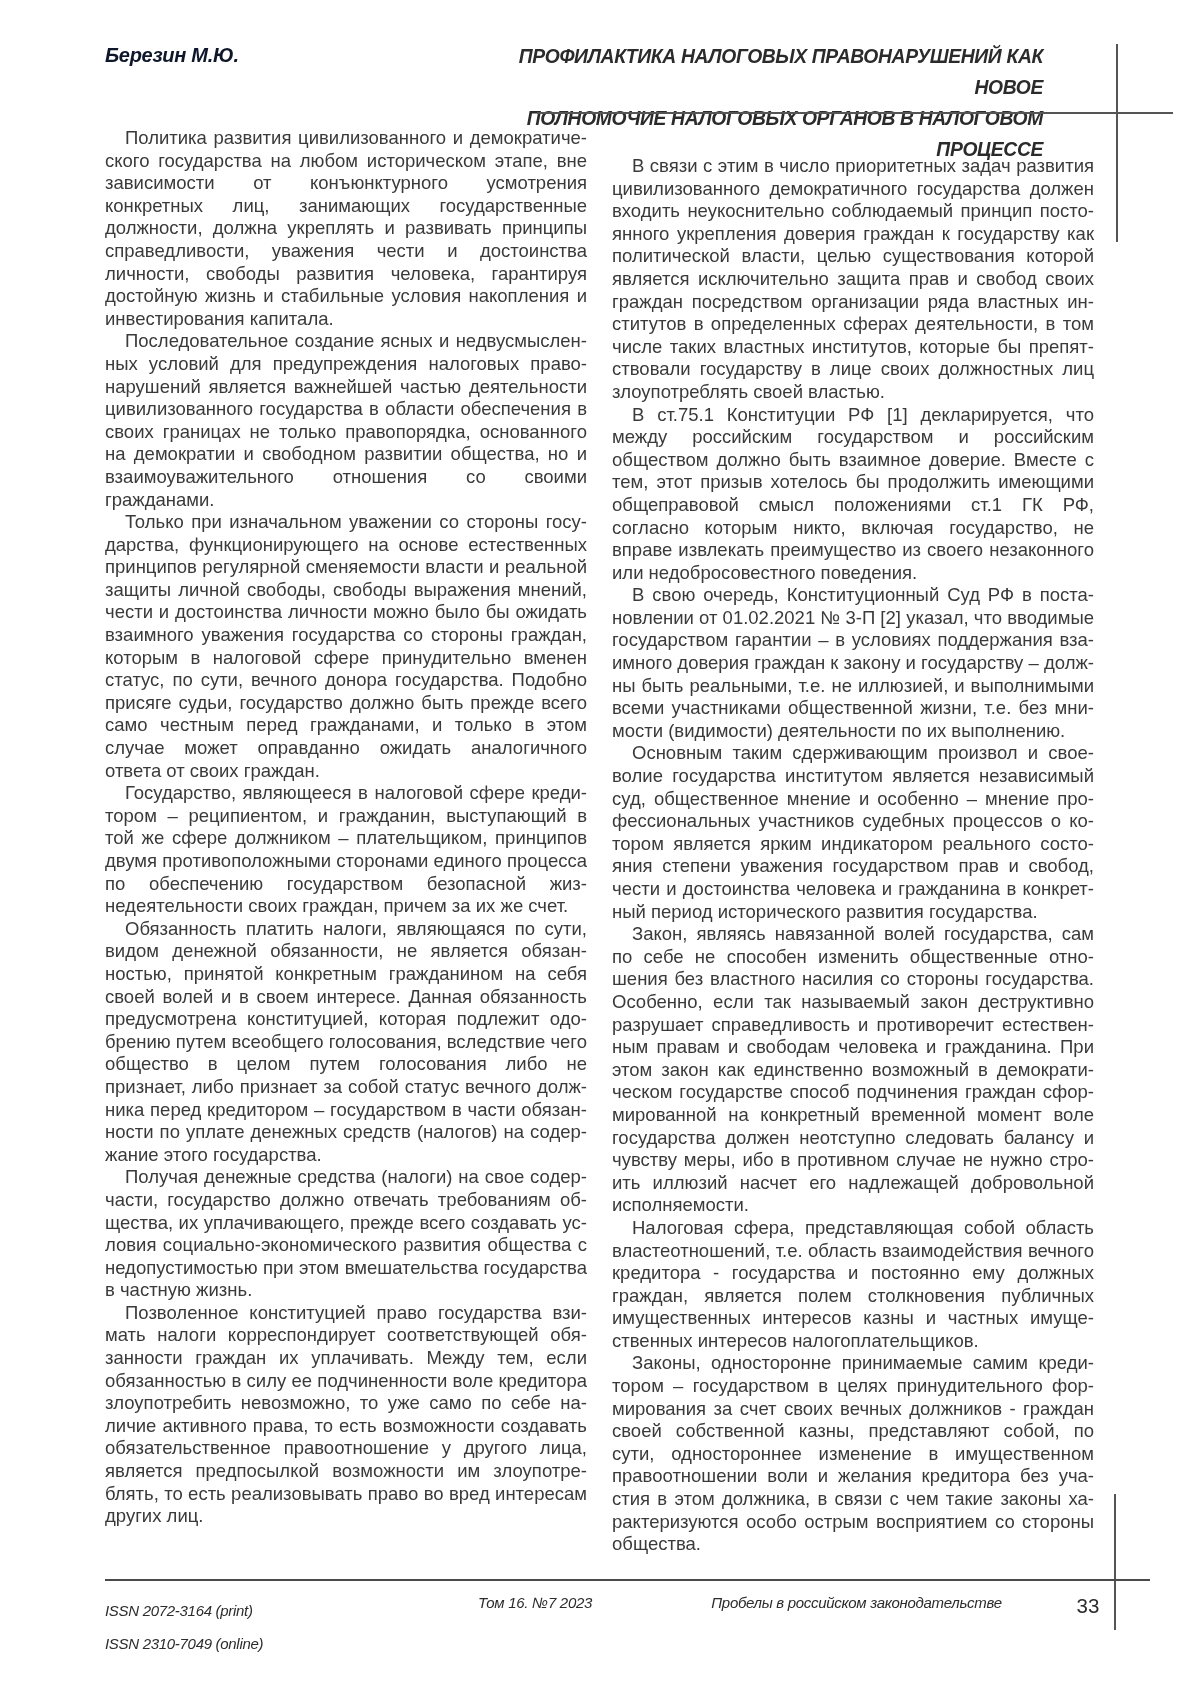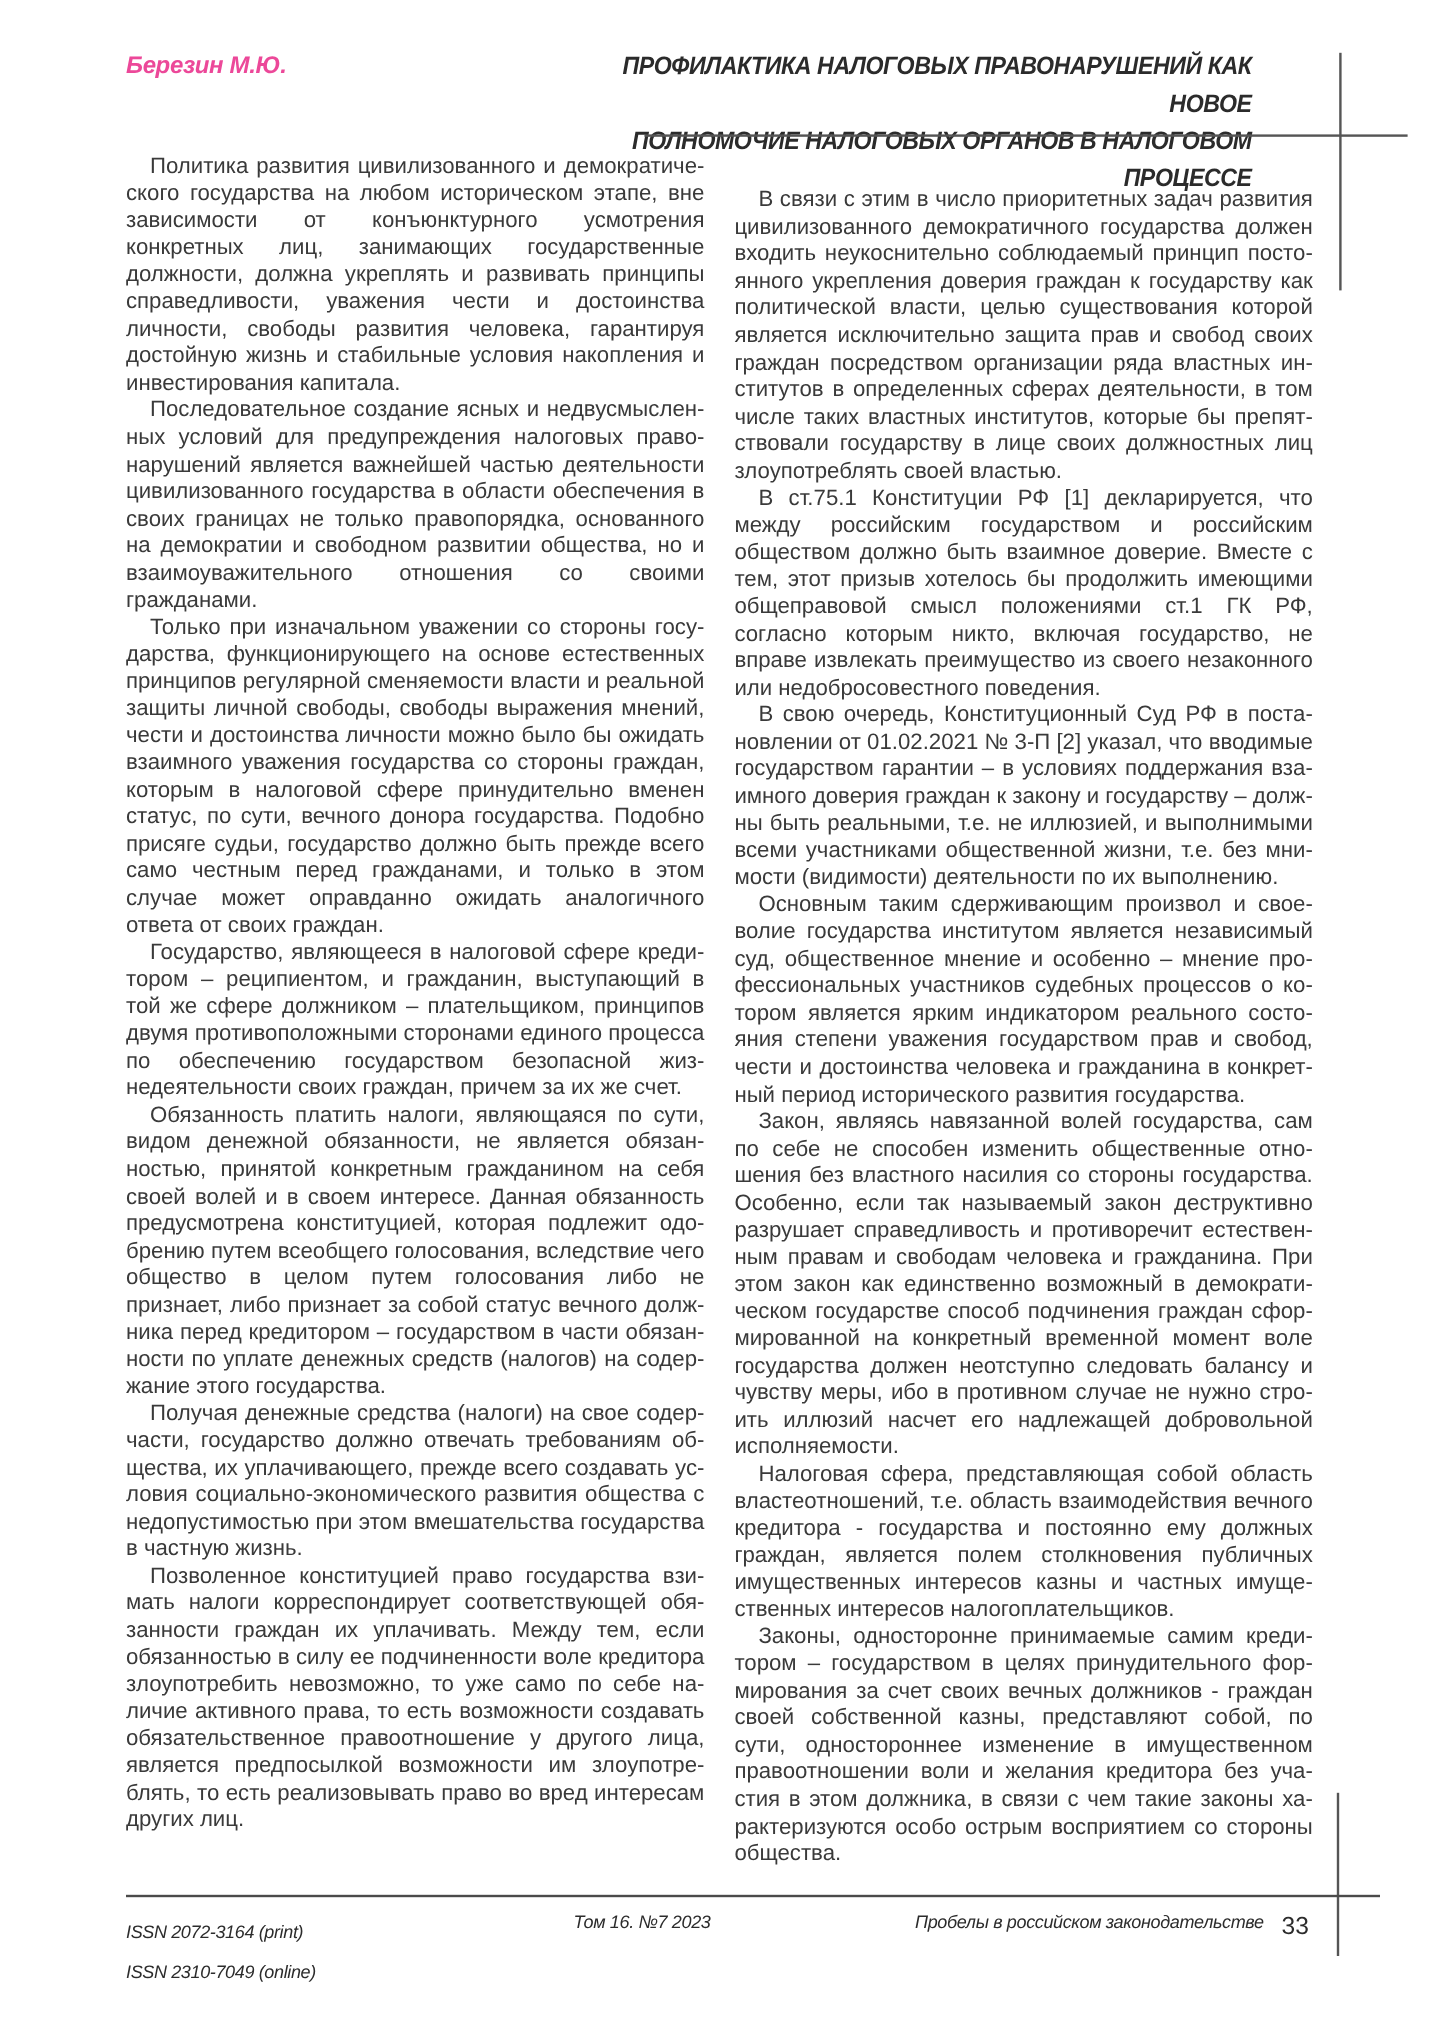--- a/index.html
+++ b/index.html
@@ -8,21 +8,21 @@
     width:1200px;height:1697px;
     background:#ffffff;
     font-family:"Liberation Sans","DejaVu Sans",sans-serif;
     color:#3a3a3a;
     overflow:hidden;
     margin:0 auto;
   }
   
   .author{
     position:absolute;left:105px;top:44px;
-    font-size:20px;font-weight:bold;font-style:italic;color:#ec4899;
+    font-size:20px;font-weight:bold;font-style:italic;color:#0f172a;
     letter-spacing:-0.3px;
   }
   .title-block{
     position:absolute;left:400px;top:40px;width:643px;
     text-align:right;
     font-size:21px;font-weight:bold;font-style:italic;color:#2b2b2b;
     line-height:31px;letter-spacing:-0.4px;
     transform:scaleX(0.92);transform-origin:100% 0;
   }
   .header-rule{
@@ -62,24 +62,24 @@
   }
   .col h2.mt{margin-top:14px;}
   
   .footer-item{
     position:absolute;
     font-size:15px;font-style:italic;color:#2c2c2c;
     letter-spacing:-0.3px;white-space:nowrap;
   }
   .f-issn{left:105px;top:1594px;line-height:33px;}
   .f-volume{left:430px;top:1594px;width:210px;text-align:center;}
-  .f-journal{left:660px;top:1594px;width:393px;text-align:right;}
+  .f-journal{left:660px;top:1594px;width:393px;text-align:center;}
   .f-page{
     position:absolute;left:1068px;top:1594px;width:40px;
-    font-size:20.5px;font-style:normal;color:#2c2c2c;
+    font-size:20.5px;font-style:normal;color:#2c2c2c;text-align:center;
   }
 </style>
 </head>
 <body>
 
 <div class="page">
 
   <div class="author">Березин М.Ю.</div>
   <div class="title-block">
     <div>ПРОФИЛАКТИКА НАЛОГОВЫХ ПРАВОНАРУШЕНИЙ КАК НОВОЕ</div>

